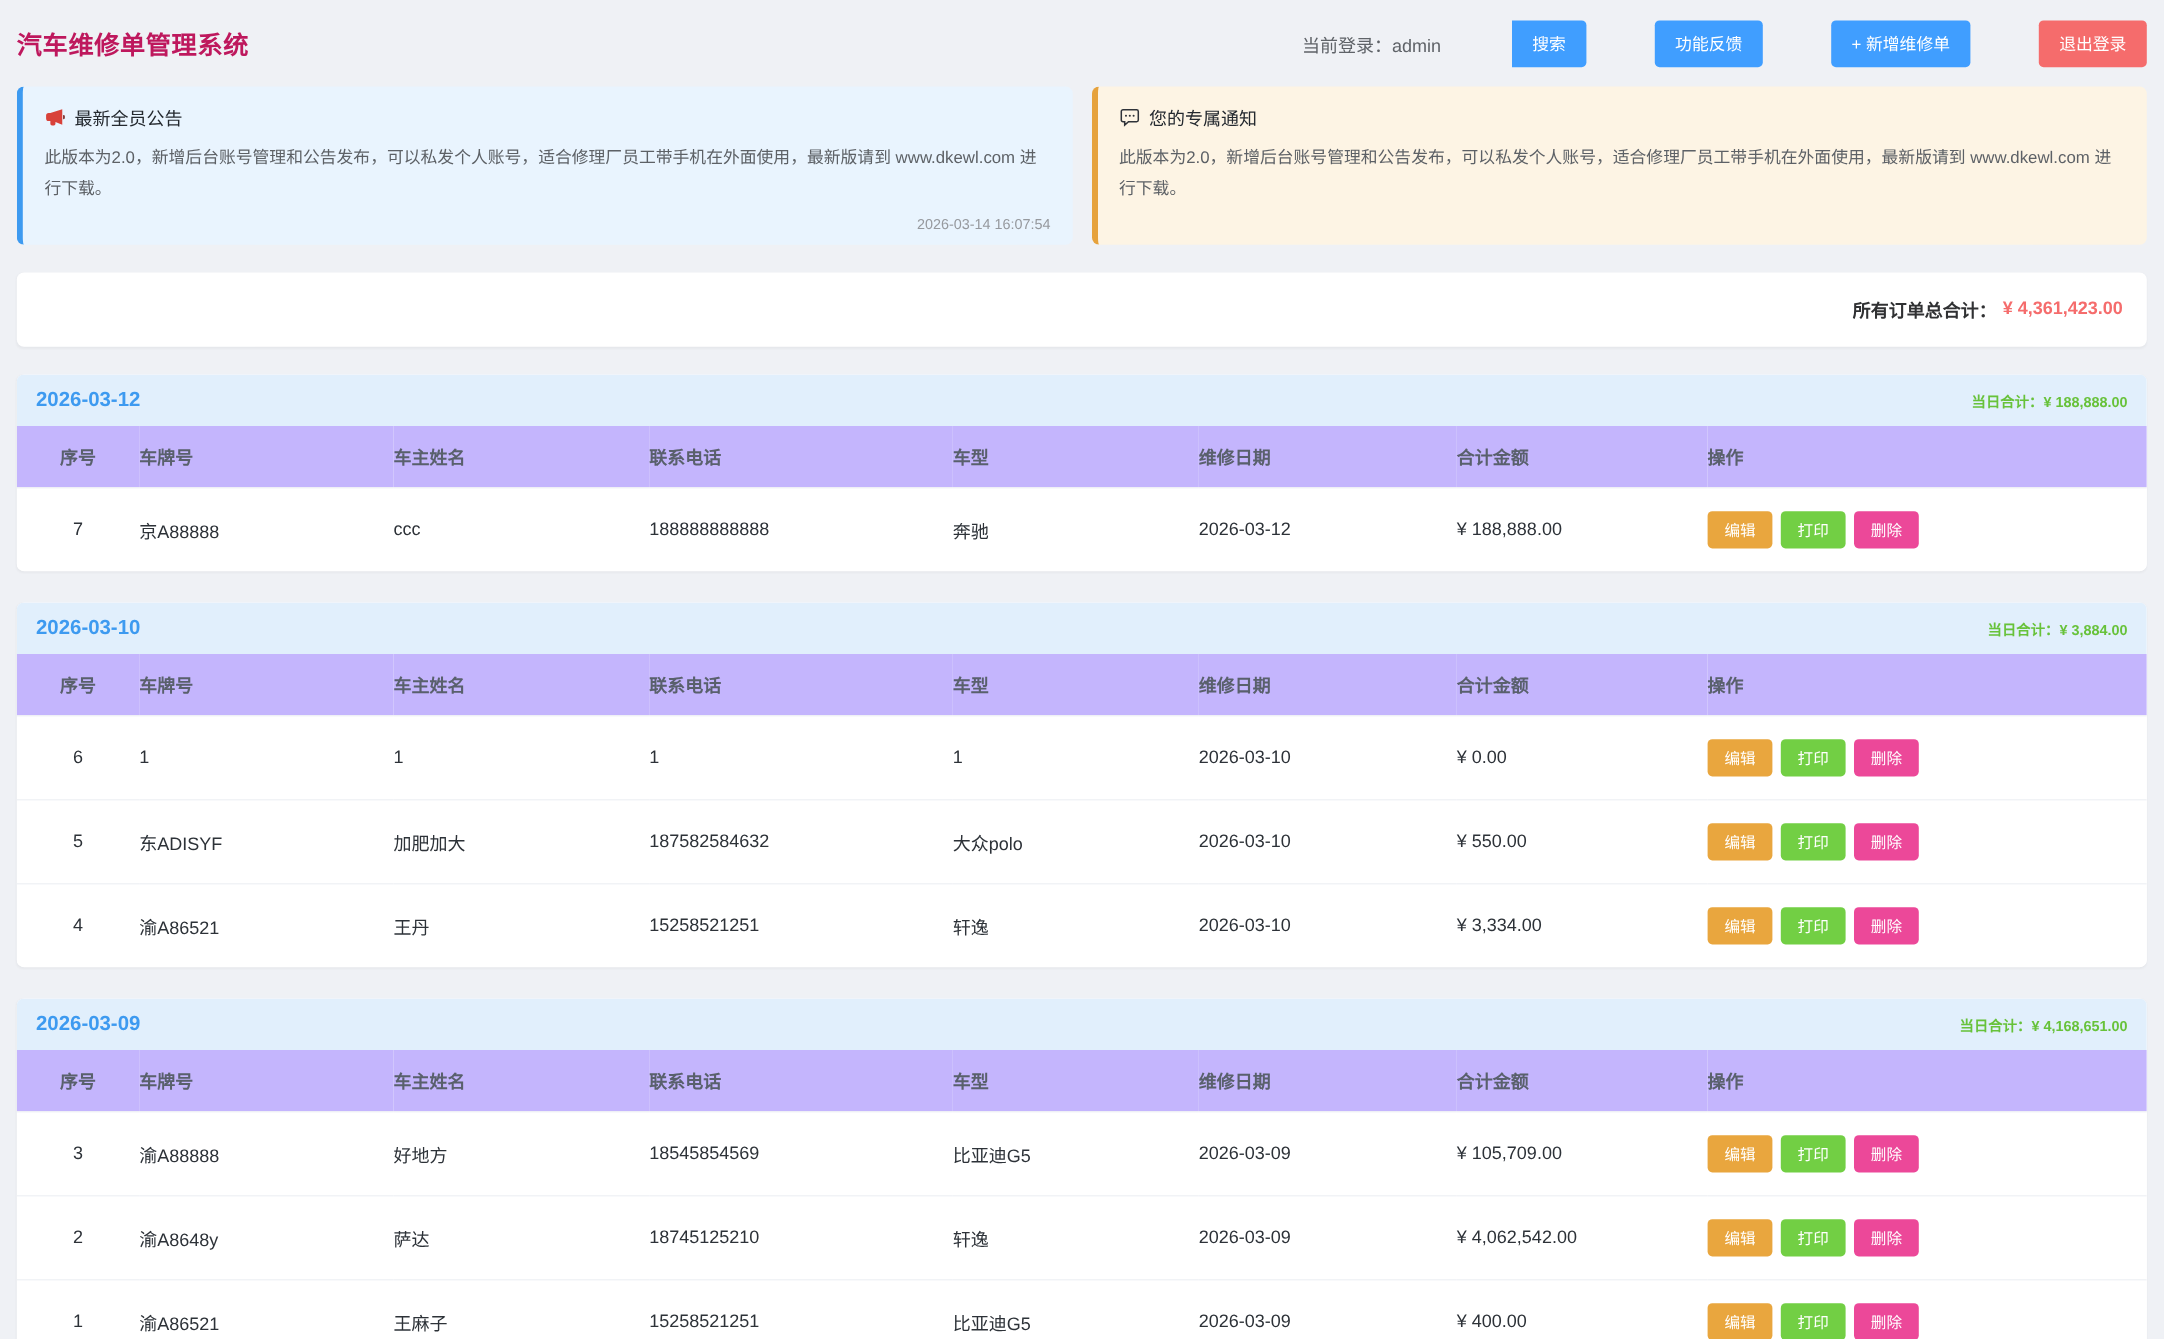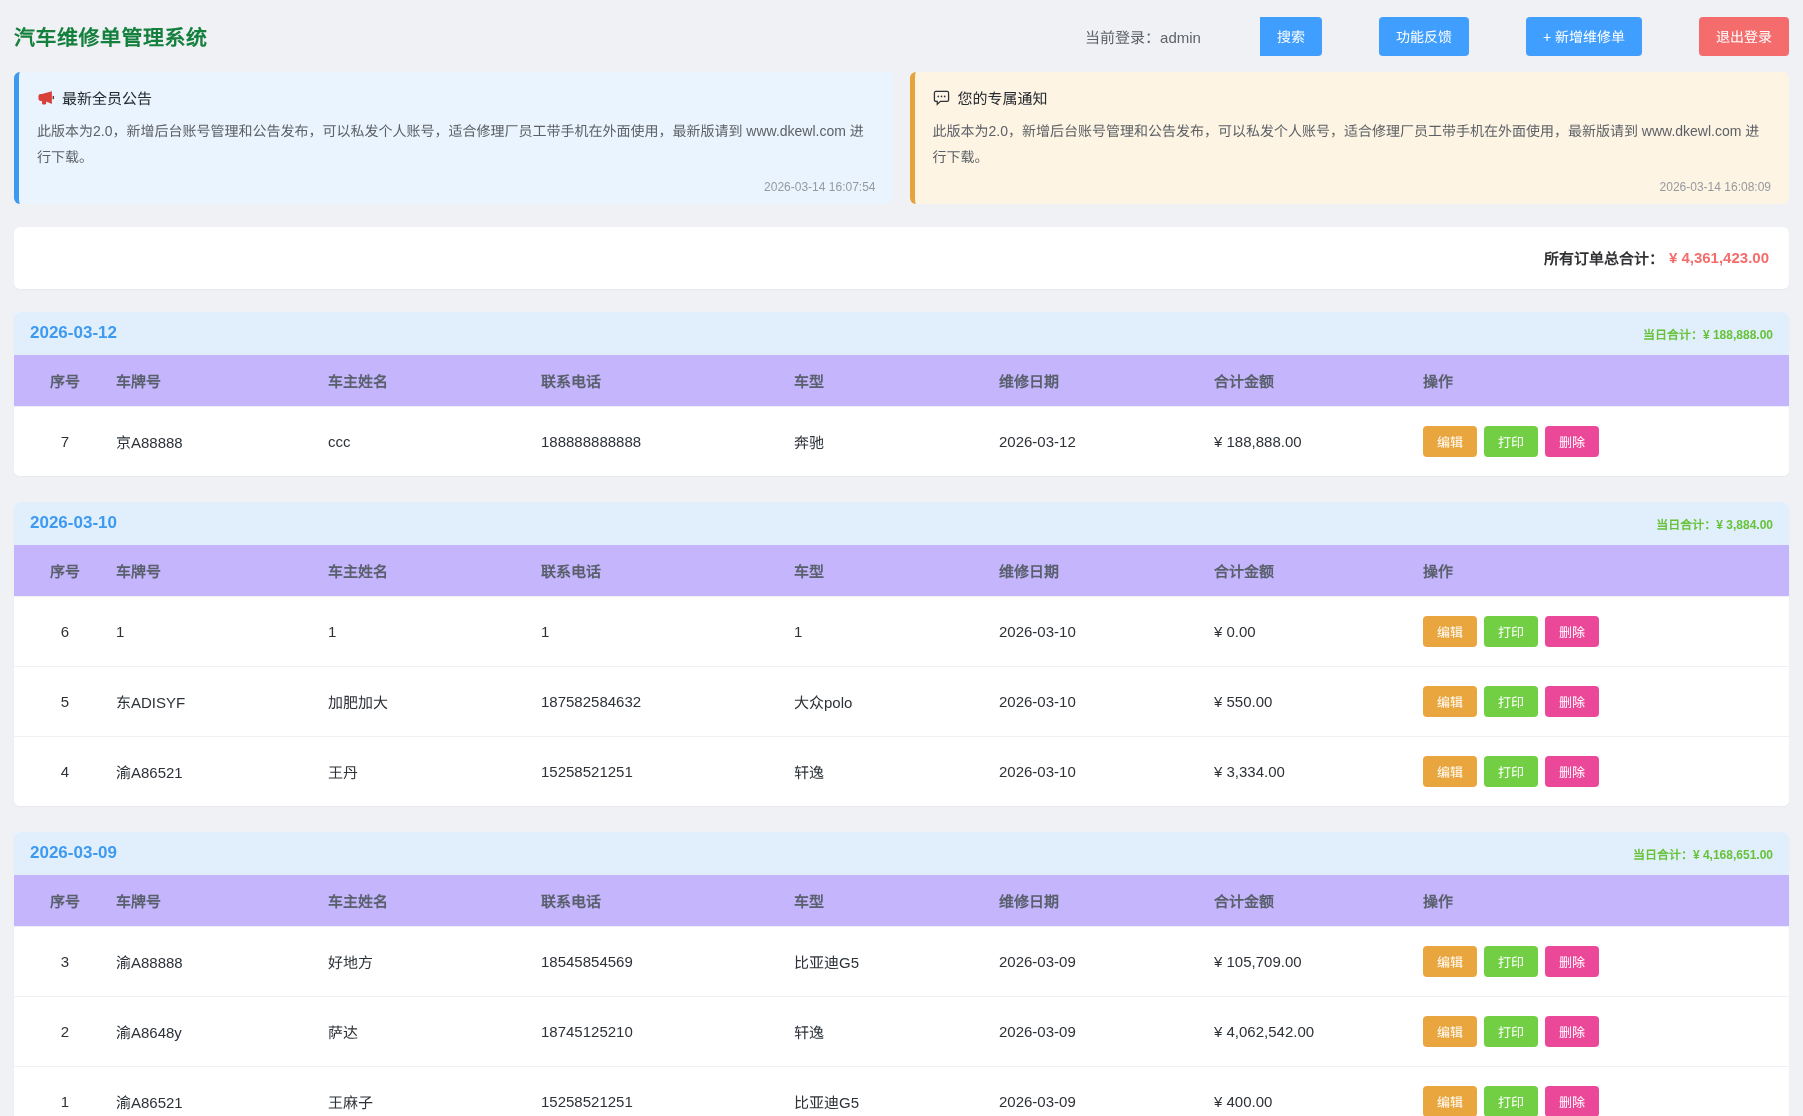--- a/index.html
+++ b/index.html
@@ -7,21 +7,21 @@
   body {
     width: 1803px; height: 1116px; overflow: hidden;
     background: #eff1f5;
     font-family: "Liberation Sans", "DejaVu Sans", sans-serif;
     color: #303133;
   }
   .page { padding: 0 14px; }
 
   
   .topbar { height: 72px; display: flex; align-items: center; justify-content: space-between; }
-  .app-title { margin: 0; font-size: 21px; font-weight: bold; color: #15803d; letter-spacing: .5px; }
+  .app-title { margin: 0; font-size: 21px; font-weight: bold; color: #be185d; letter-spacing: .5px; }
   .topbar-right { display: flex; align-items: center; gap: 13px; }
   .login-info { color: #5f6368; font-size: 15px; margin-right: 2px; }
   .search-group { display: flex; }
   .search-group input {
     width: 232px; height: 39px; border: 1px solid #dcdfe6; border-right: none;
     border-radius: 4px 0 0 4px; padding: 0 12px; font-size: 14px; color: #303133;
     outline: none; font-family: inherit; background: #fff;
   }
   .search-group input::placeholder { color: #a2a6ad; }
   .btn {
@@ -113,21 +113,20 @@
       <div class="notice-title">
         <svg width="17" height="17" viewBox="0 0 24 24">
           <path fill="none" stroke="#2f3339" stroke-width="1.8" d="M4 3.5h16a2 2 0 0 1 2 2v10a2 2 0 0 1-2 2h-9.5L6 21.5v-4H4a2 2 0 0 1-2-2v-10a2 2 0 0 1 2-2z"></path>
           <circle cx="7.5" cy="10.5" r="1.2" fill="#2f3339"></circle>
           <circle cx="12" cy="10.5" r="1.2" fill="#2f3339"></circle>
           <circle cx="16.5" cy="10.5" r="1.2" fill="#2f3339"></circle>
         </svg>
         <span>您的专属通知</span>
       </div>
       <p class="notice-body">此版本为2.0，新增后台账号管理和公告发布，可以私发个人账号，适合修理厂员工带手机在外面使用，最新版请到 www.dkewl.com 进行下载。</p>
-      <div class="notice-time">2026-03-14 16:08:09</div>
     </div>
   </section>
 
   <div class="summary-card">
     <span>所有订单总合计：</span>
     <span class="amount">¥ 4,361,423.00</span>
   </div>
 
   <div id="sections">
   <section class="day-section">

